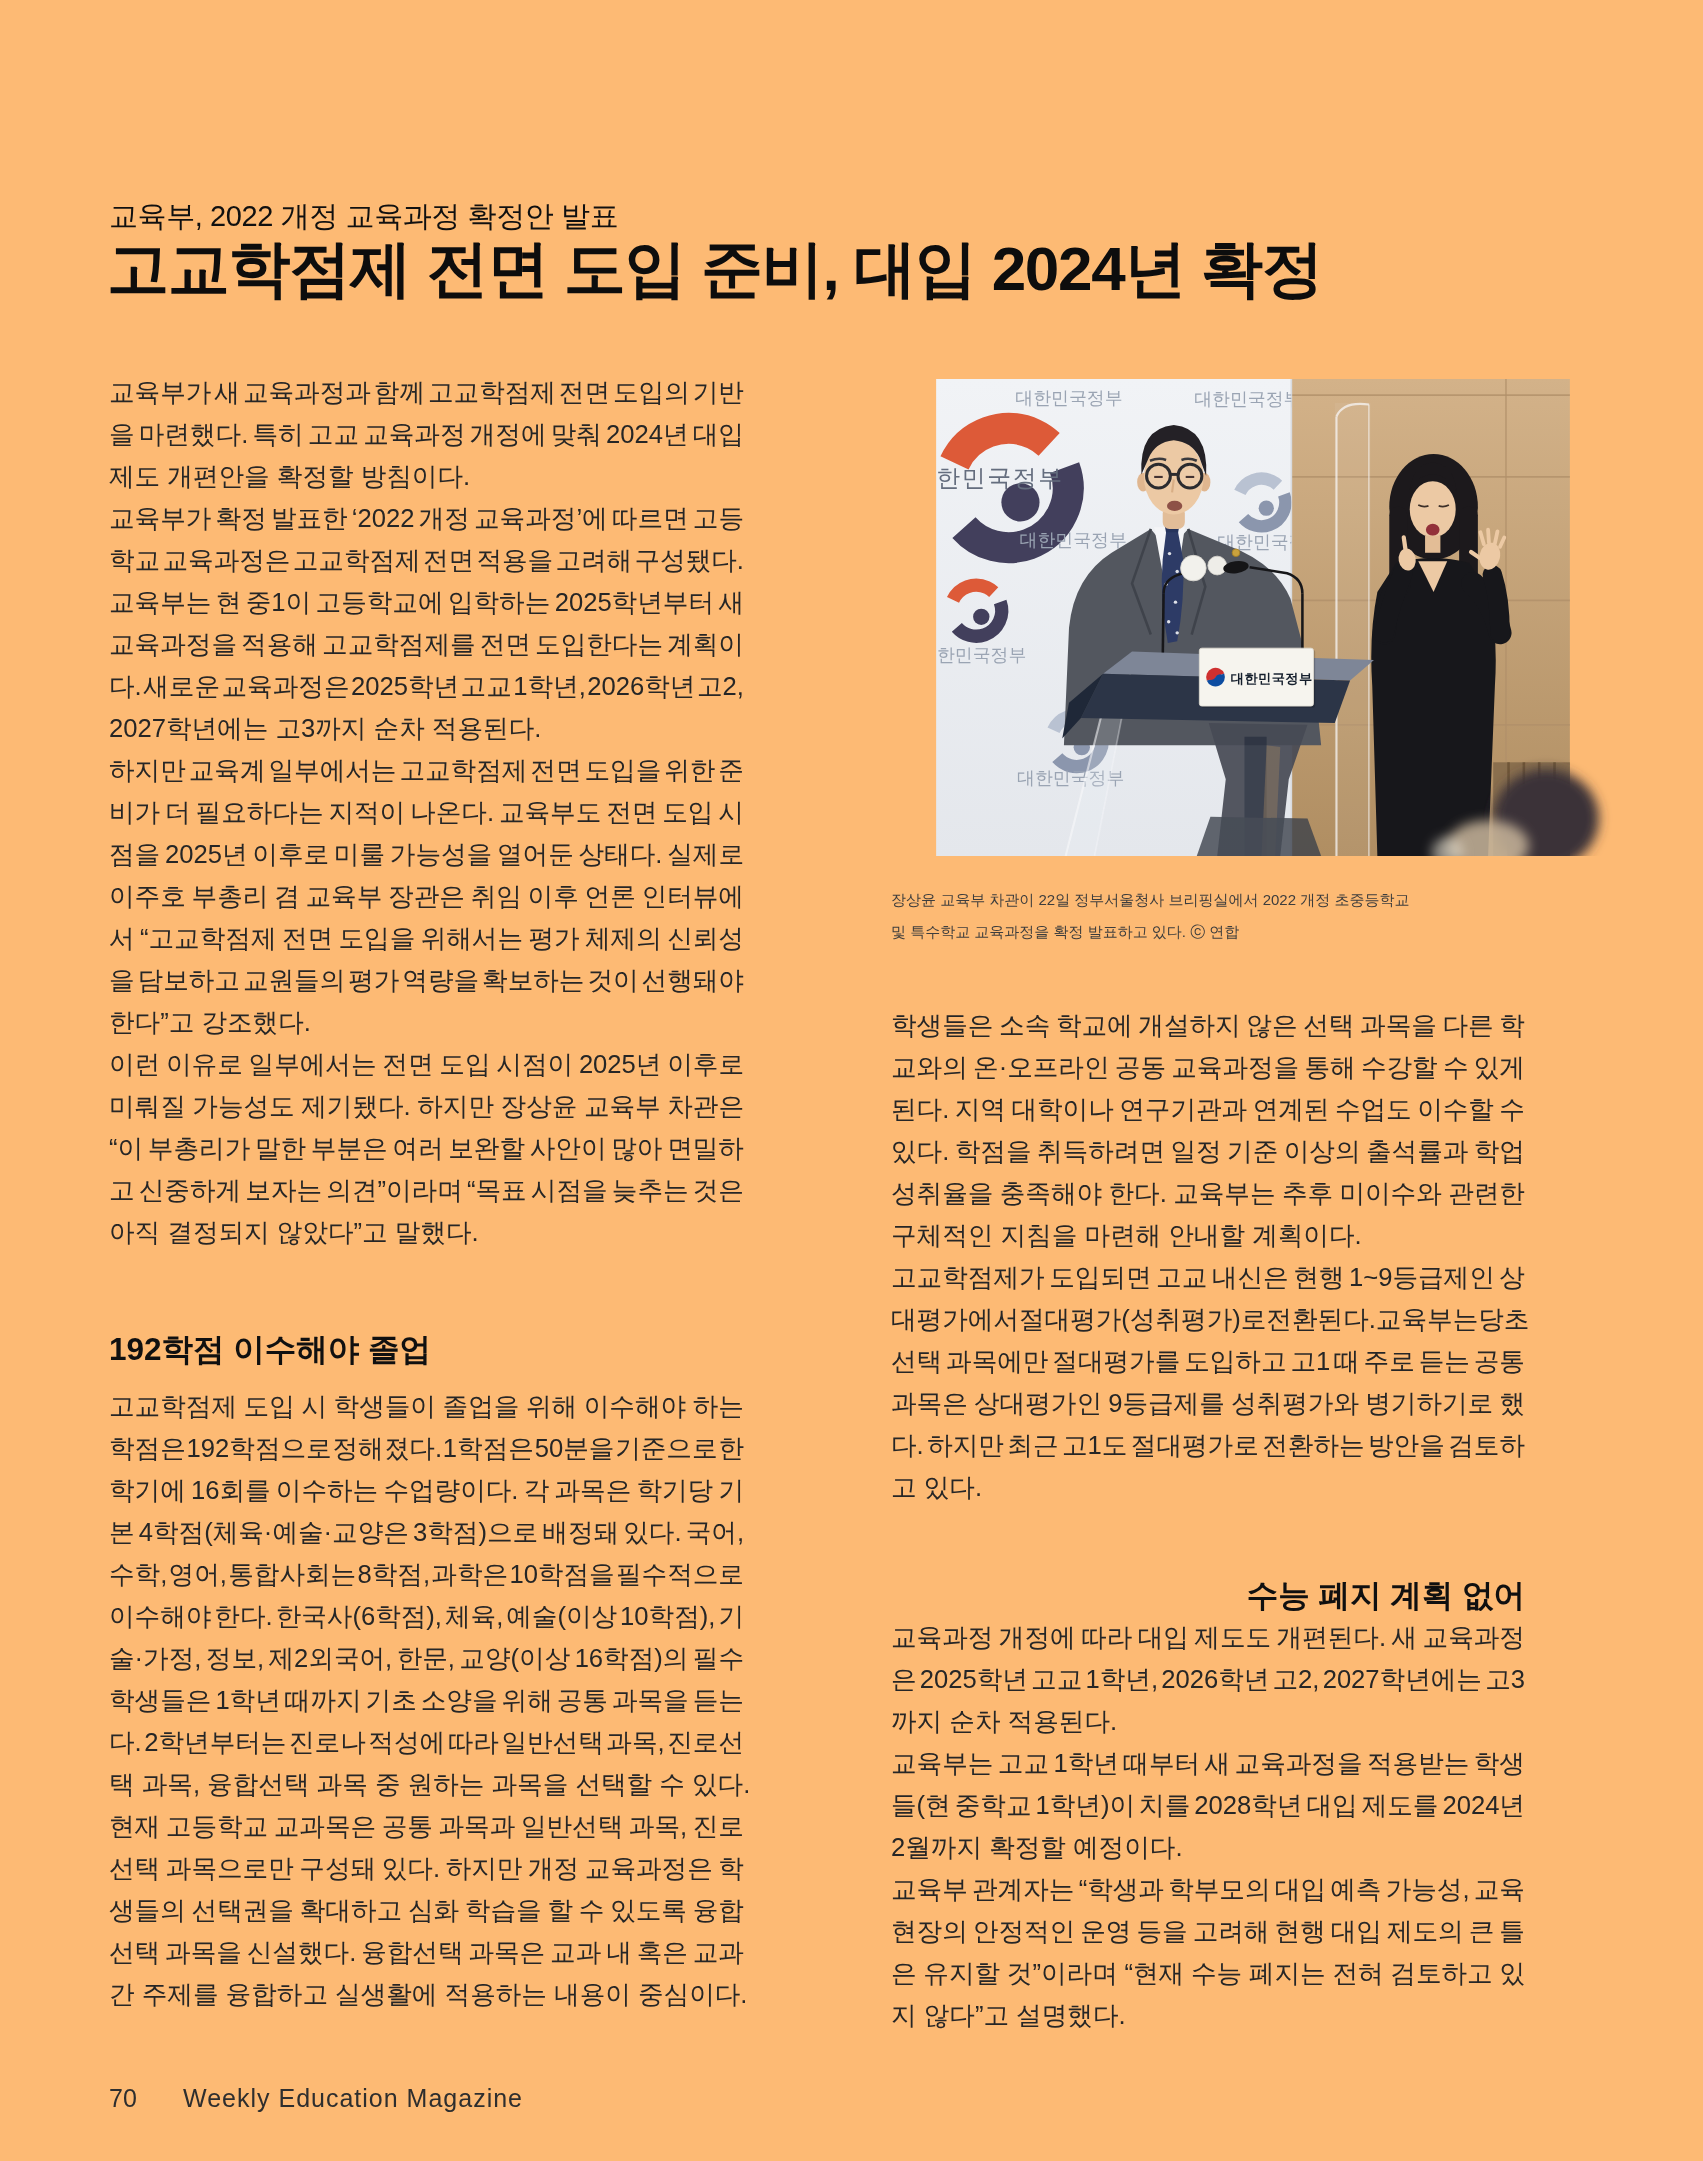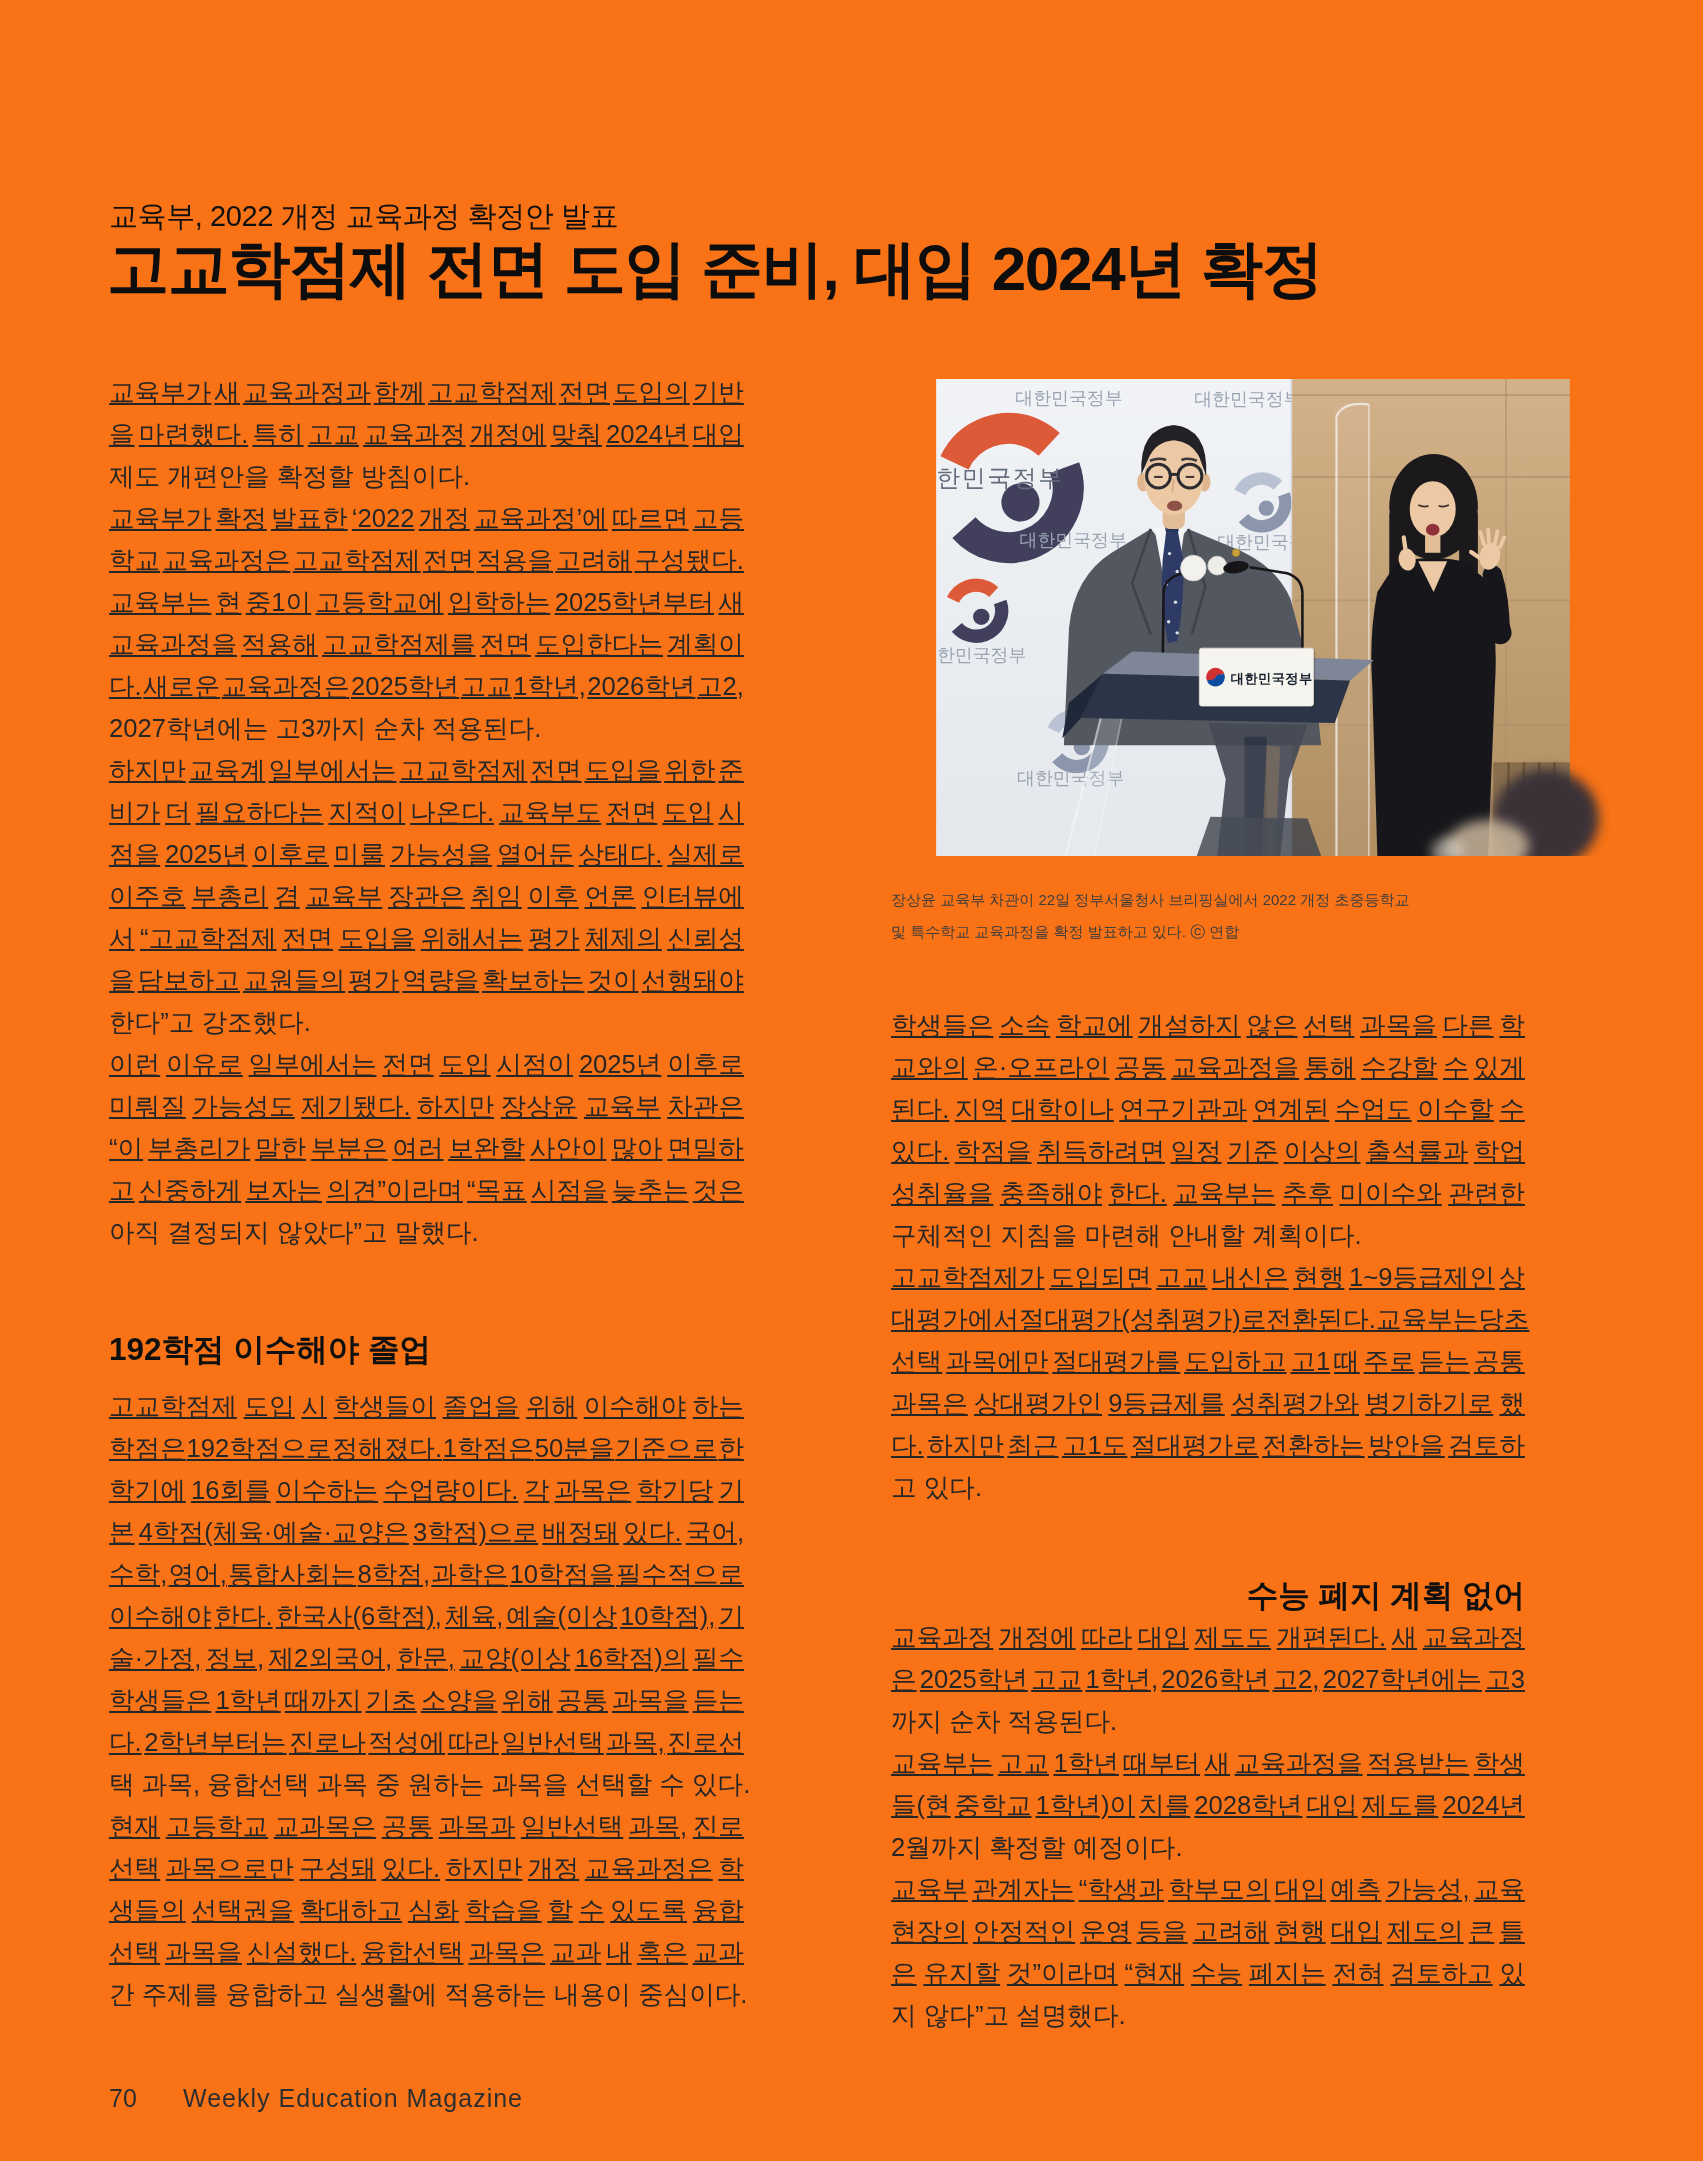--- a/index.html
+++ b/index.html
@@ -1,28 +1,28 @@
 <!DOCTYPE html>
 <html lang="ko" style="font-size:13.6px"><head>
 <meta charset="utf-8">
 <style>
   html,body{margin:0;padding:0;background:#ffffff;}
   body{width:1704px;height:2162px;position:relative;overflow:hidden;
        font-family:"Liberation Sans",sans-serif;color:#1c1c1c;}
-  .page{position:absolute;inset:0;background:#f97316;}
+  .page{position:absolute;inset:0;background:#fdba74;}
   .kicker{position:absolute;left:109px;top:199px;font-size:29px;line-height:34px;
           letter-spacing:-0.4px;color:#101010;}
   .title{position:absolute;left:107px;top:240px;margin:0;font-size:62px;line-height:58px;
          font-weight:800;letter-spacing:-1.3px;color:#0d0d0d;white-space:nowrap;}
   .col{position:absolute;width:635px;font-size:25.6px;line-height:42px;color:#262626;}
   .col.left{left:109px;top:371px;}
   .col.right{left:891px;top:1004px;width:634px;}
   .para{margin:0;}
   .ln{height:42px;white-space:nowrap;}
-  .ln.just{display:flex;justify-content:space-between;text-decoration:underline;}
+  .ln.just{display:flex;justify-content:space-between;}
   .ln.just span{white-space:nowrap;}
   .subhead{font-size:31.5px;font-weight:700;color:#101010;height:42px;line-height:42px;}
   .col.left .subhead{margin:75px 0 15.3px;}
   .col.right .subhead{margin:66px 0 0;text-align:right;}
   .photo{position:absolute;left:891px;top:379px;width:724px;height:477px;margin:0;}
   .photo svg{display:block;width:100%;height:100%;}
   svg text{font-family:"Liberation Sans",sans-serif;}
   .caption{position:absolute;left:891px;top:884px;width:634px;font-size:15px;
            line-height:32px;color:#3d3d3d;}
   .caption div{white-space:nowrap;}

